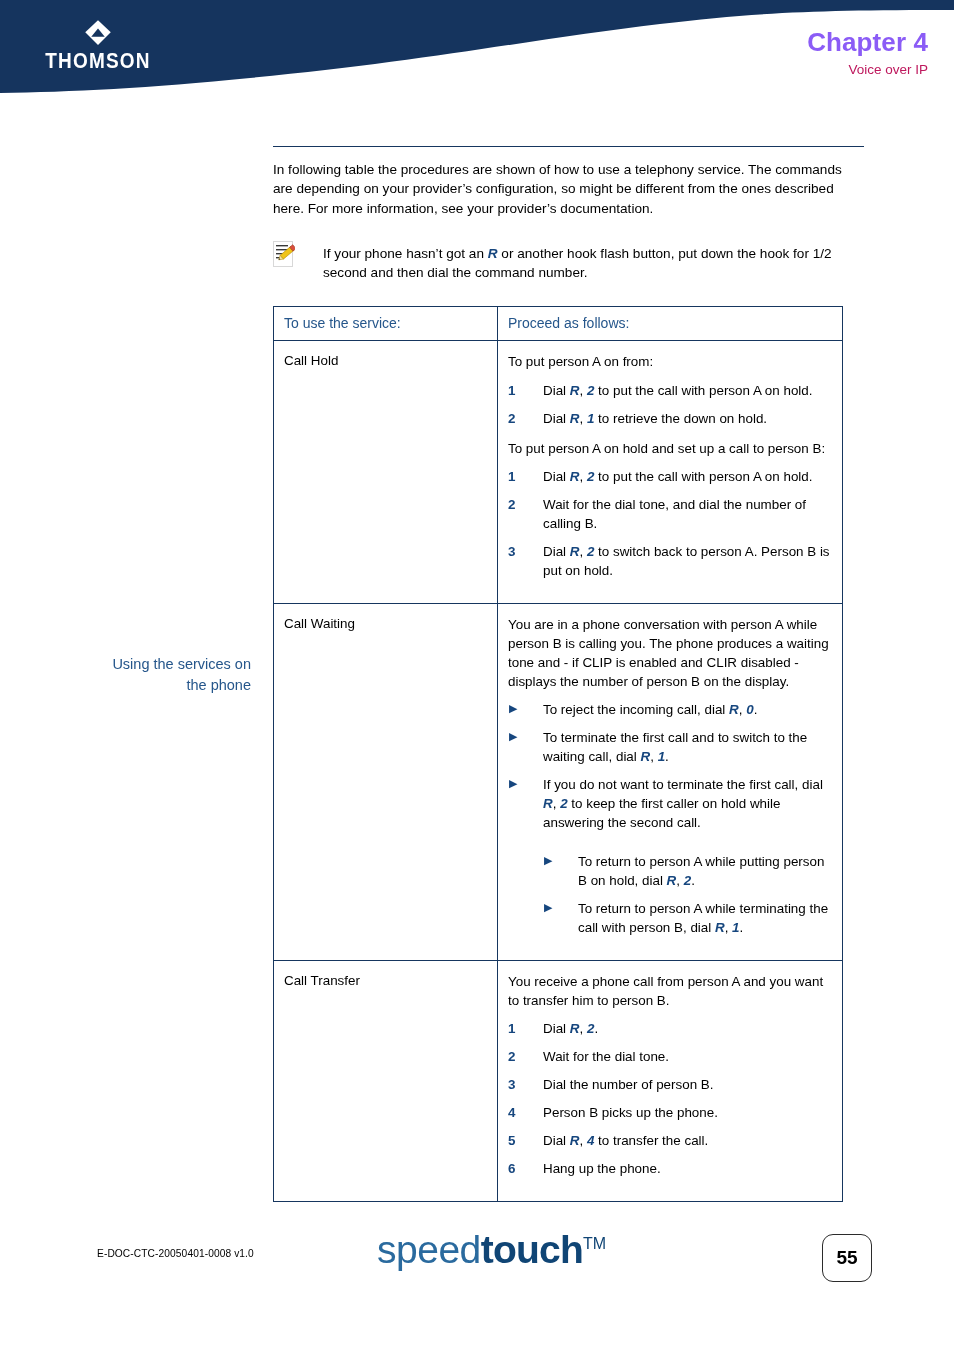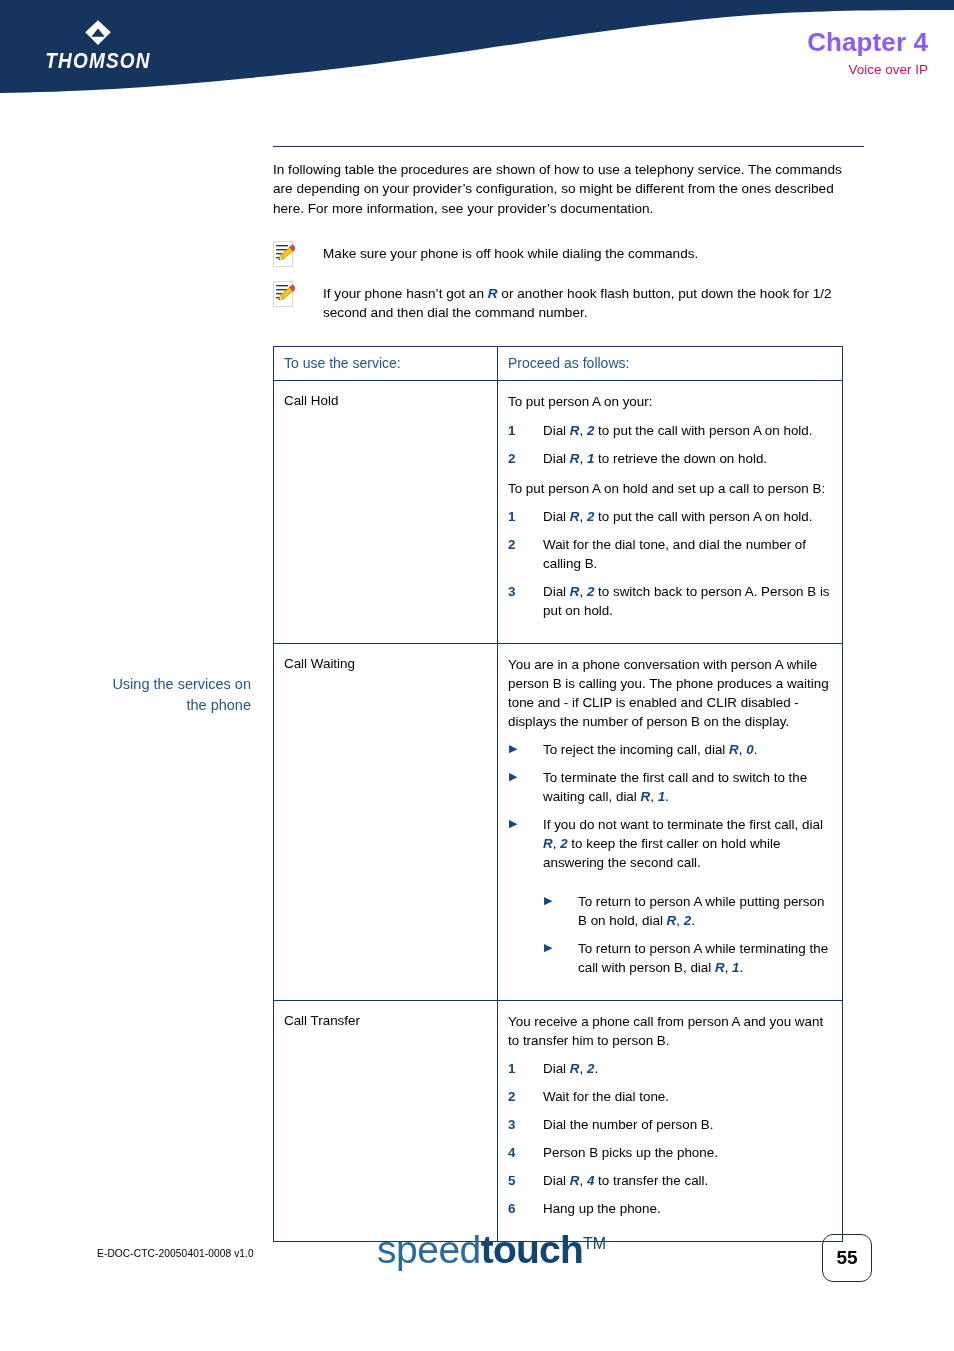--- a/index.html
+++ b/index.html
@@ -27,21 +27,20 @@
     position: absolute;
     top: 0; left: 0;
     display: block;
   }
   .logo-block {
     position: absolute;
     left: 28px;
     top: 18px;
     width: 140px;
     text-align: center;
-    font-style: italic;
   }
   .logo-mark {
     margin: 0 auto 2px auto;
     width: 30px;
     height: 30px;
     display: block;
   }
   .logo-word {
     color: #ffffff;
     font-weight: bold;
@@ -296,38 +295,20 @@
 <div class="content">
   <div class="section-row">
 
     <div class="side-heading">Using the services on the phone</div>
 
     <div class="main-col">
 
       <p class="intro-text">In following table the procedures are shown of how to use a telephony service. The commands are depending on your provider’s configuration, so might be different from the ones described here. For more information, see your provider’s documentation.</p>
 
       <div class="notes">
-        <div class="note">
-          <svg class="note-icon" viewBox="0 0 22 26">
-            <rect x="0.5" y="0.5" width="19" height="25" fill="#ffffff" stroke="#d8d8d8" stroke-width="1"></rect>
-            <rect x="3" y="4" width="12" height="1.4" fill="#3a3a3a"></rect>
-            <rect x="3" y="8" width="12" height="1.4" fill="#3a3a3a"></rect>
-            <rect x="3" y="12" width="9" height="1.4" fill="#3a3a3a"></rect>
-            <rect x="3" y="16" width="6" height="1.4" fill="#3a3a3a"></rect>
-            <g transform="rotate(-40 13 12)">
-              <rect x="7" y="10" width="14" height="5" fill="#f0c419" stroke="#b8920f" stroke-width="0.6"></rect>
-              <rect x="19.5" y="10" width="4" height="5" fill="#d94f3d" stroke="#a23527" stroke-width="0.6"></rect>
-              <path d="M7 10 L3 12.5 L7 15 Z" fill="#f7e2a0" stroke="#b8920f" stroke-width="0.5"></path>
-              <path d="M4.5 11.6 L3 12.5 L4.5 13.4 Z" fill="#2b2b2b"></path>
-            </g>
-          </svg>
-          <div class="note-text">
-            <span>Make sure your phone is off hook while dialing the commands.</span>
-          </div>
-        </div>
 
         <div class="note">
           <svg class="note-icon" viewBox="0 0 22 26">
             <rect x="0.5" y="0.5" width="19" height="25" fill="#ffffff" stroke="#d8d8d8" stroke-width="1"></rect>
             <rect x="3" y="4" width="12" height="1.4" fill="#3a3a3a"></rect>
             <rect x="3" y="8" width="12" height="1.4" fill="#3a3a3a"></rect>
             <rect x="3" y="12" width="9" height="1.4" fill="#3a3a3a"></rect>
             <rect x="3" y="16" width="6" height="1.4" fill="#3a3a3a"></rect>
             <g transform="rotate(-40 13 12)">
               <rect x="7" y="10" width="14" height="5" fill="#f0c419" stroke="#b8920f" stroke-width="0.6"></rect>
@@ -346,21 +327,21 @@
         <thead>
           <tr>
             <th class="col-a">To use the service:</th>
             <th>Proceed as follows:</th>
           </tr>
         </thead>
         <tbody id="tbody">
             <tr>
               <td class="col-a cell-service">Call Hold</td>
               <td class="cell-proc">
-                <p class="p-plain"><span>To put person A on your:</span></p>
+                <p class="p-plain"><span>To put person A on from:</span></p>
                 <ol class="steps">
                   <li class="step">
                     <span class="step-num">1</span>
                     <span class="step-body"><span>Dial </span><span class="cmd">R</span><span>, </span><span class="cmd">2</span><span> to put the call with person A on hold.</span></span>
                   </li>
                   <li class="step">
                     <span class="step-num">2</span>
                     <span class="step-body"><span>Dial </span><span class="cmd">R</span><span>, </span><span class="cmd">1</span><span> to retrieve the down on hold.</span></span>
                   </li>
                 </ol>

